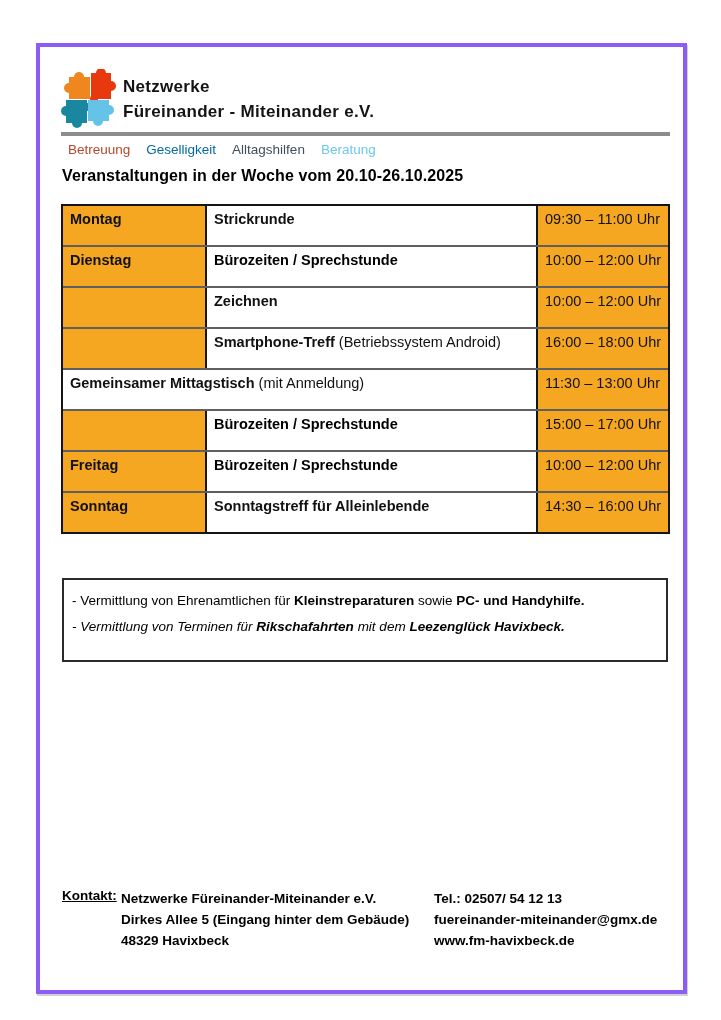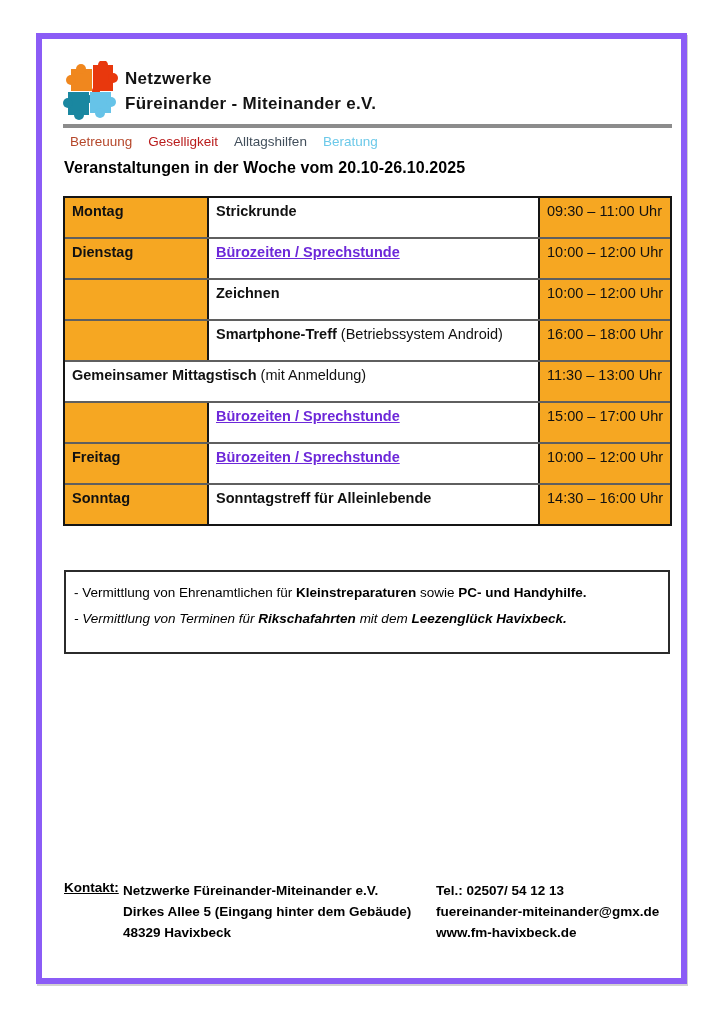--- a/index.html
+++ b/index.html
@@ -1,50 +1,50 @@
 <!DOCTYPE html>
 <html><head>
 <meta charset="utf-8">
 <style>
   * { margin:0; padding:0; box-sizing:border-box; }
   html,body { width:721px; height:1020px; background:#ffffff; }
   body { font-family:"Liberation Sans","DejaVu Sans",sans-serif; color:#111; position:relative; }
 
   .page {
-    position:absolute; left:36px; top:33px; width:651px; height:951px;
-    border:6px solid #8b5cf6; background:#fff;
+    position:absolute; left:36px; top:43px; width:651px; height:951px;
+    border:4px solid #8b5cf6; background:#fff;
     box-shadow:1px 2px 0 rgba(0,0,0,0.18);
   }
 
   
   .logo { position:absolute; left:21px; top:22px; width:58px; height:64px; }
   .brand { position:absolute; left:83px; top:27px; font-weight:bold; color:#141414; letter-spacing:0.3px; }
   .brand .l1 { font-size:17px; line-height:25px; }
   .brand .l2 { font-size:17px; line-height:25px;text-align:right; }
 
   .rule { position:absolute; left:21px; top:85px; width:609px; height:4px; background:#8c8c8c; }
 
   .nav { position:absolute; left:28px; top:95px; display:flex; gap:16px; font-size:13.5px; font-weight:400; }
   .nav-betreuung   { color:#b5472a; }
-  .nav-geselligkeit{ color:#b91c1c; }
+  .nav-geselligkeit{ color:#0369a1; }
   .nav-alltagshilfen{ color:#414e5b; }
   .nav-beratung    { color:#6cc9e9; }
 
   .doc-title { position:absolute; left:22px; top:120px; font-size:16px; font-weight:bold; color:#000; letter-spacing:0.1px; }
 
   
   .sched { position:absolute; left:21px; top:157px; width:609px; border:2px solid #151515; background:#fff; }
   .trow { display:flex; height:41px; border-top:2px solid #5f5f5f; }
   .trow:first-child { border-top:none; height:39px; }
   .c { padding:4px 7px; font-size:14.5px; line-height:1.25; overflow:hidden; }
   .c-day  { width:144px; background:#f6a722; font-weight:bold; border-right:2px solid #151515; }
   .c-event{ flex:1; background:#fff; font-weight:bold; border-right:2px solid #151515; }
   .c-time { width:130px; background:#f6a722; font-weight:400; white-space:nowrap; }
   .note { font-weight:400; }
-  .accent { color:#6d28d9;text-decoration:underline; }
+  .accent { color:#000000; }
 
   
   .info-box {
     position:absolute; left:22px; top:531px; width:606px; height:84px;
     border:2px solid #2b2b2b; padding:12px 8px 8px 8px; font-size:13.5px; color:#000;
   }
   .info-line { line-height:18px; }
   .info-line + .info-line { margin-top:8px;font-style:italic; }
   .b { font-weight:bold; }
 

